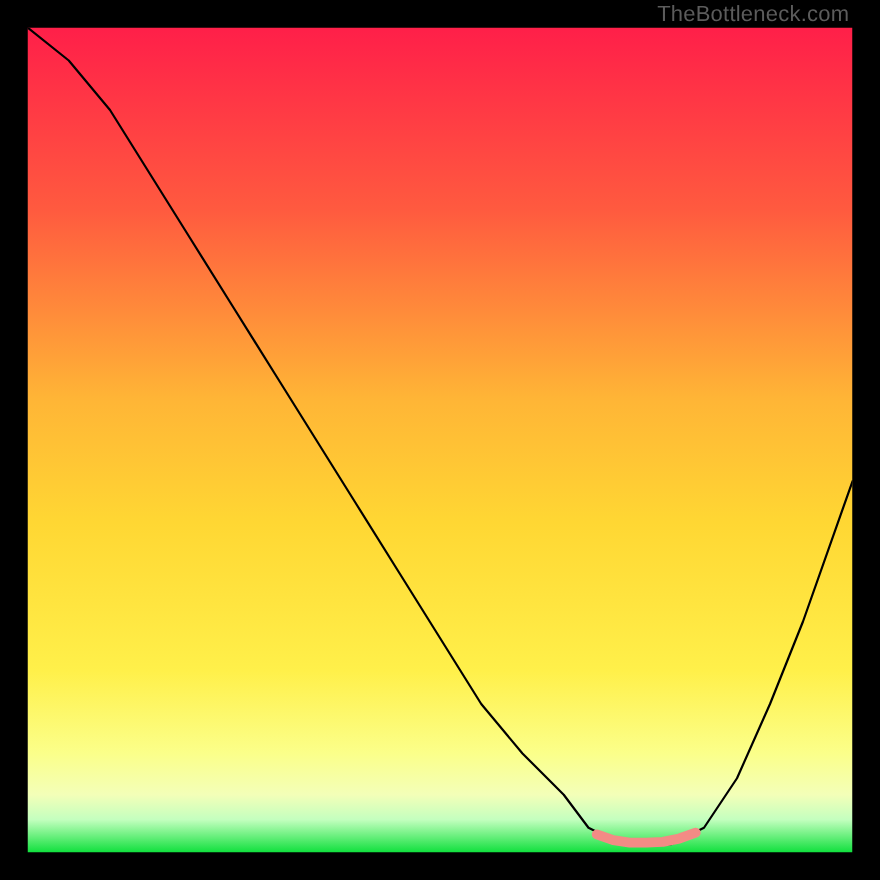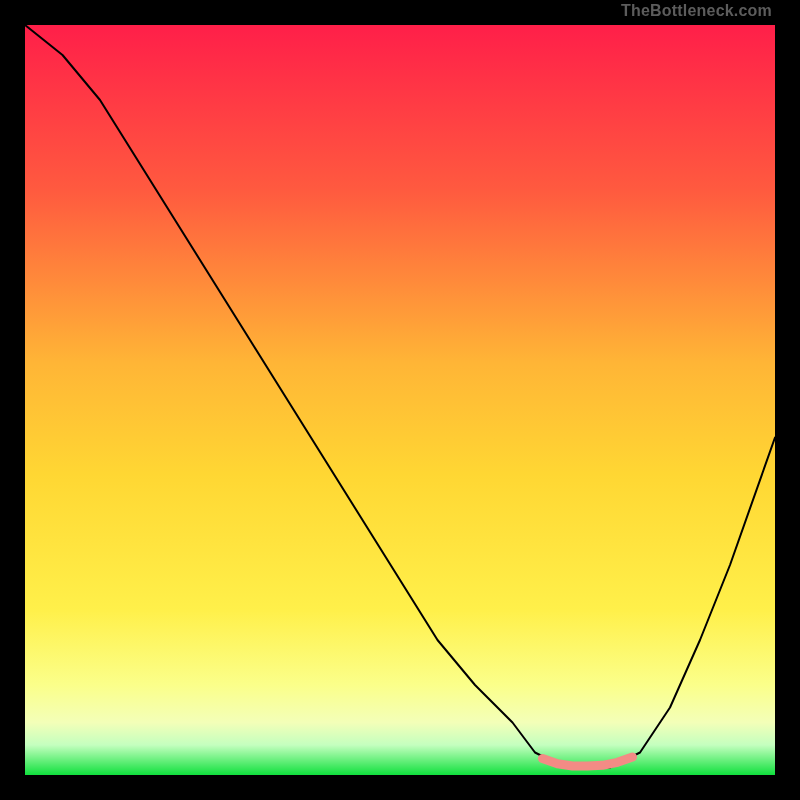--- a/index.html
+++ b/index.html
@@ -23,22 +23,22 @@
     left: 0;
     top: 0;
     width: 750px;
     height: 750px;
   }
   .watermark {
     position: absolute;
     top: 2px;
     right: 28px;
     font-family: Arial, Helvetica, sans-serif;
-    font-size: 16px;
-    font-weight: 700;
+    font-size: 20px;
+    font-weight: 400;
     color: #5c5c5c;
     letter-spacing: 0.2px;
   }
 </style>
 </head>
 <body>
 
 <div class="frame">
   <svg class="plot" viewBox="0 0 750 750" preserveAspectRatio="none">
     <defs>

